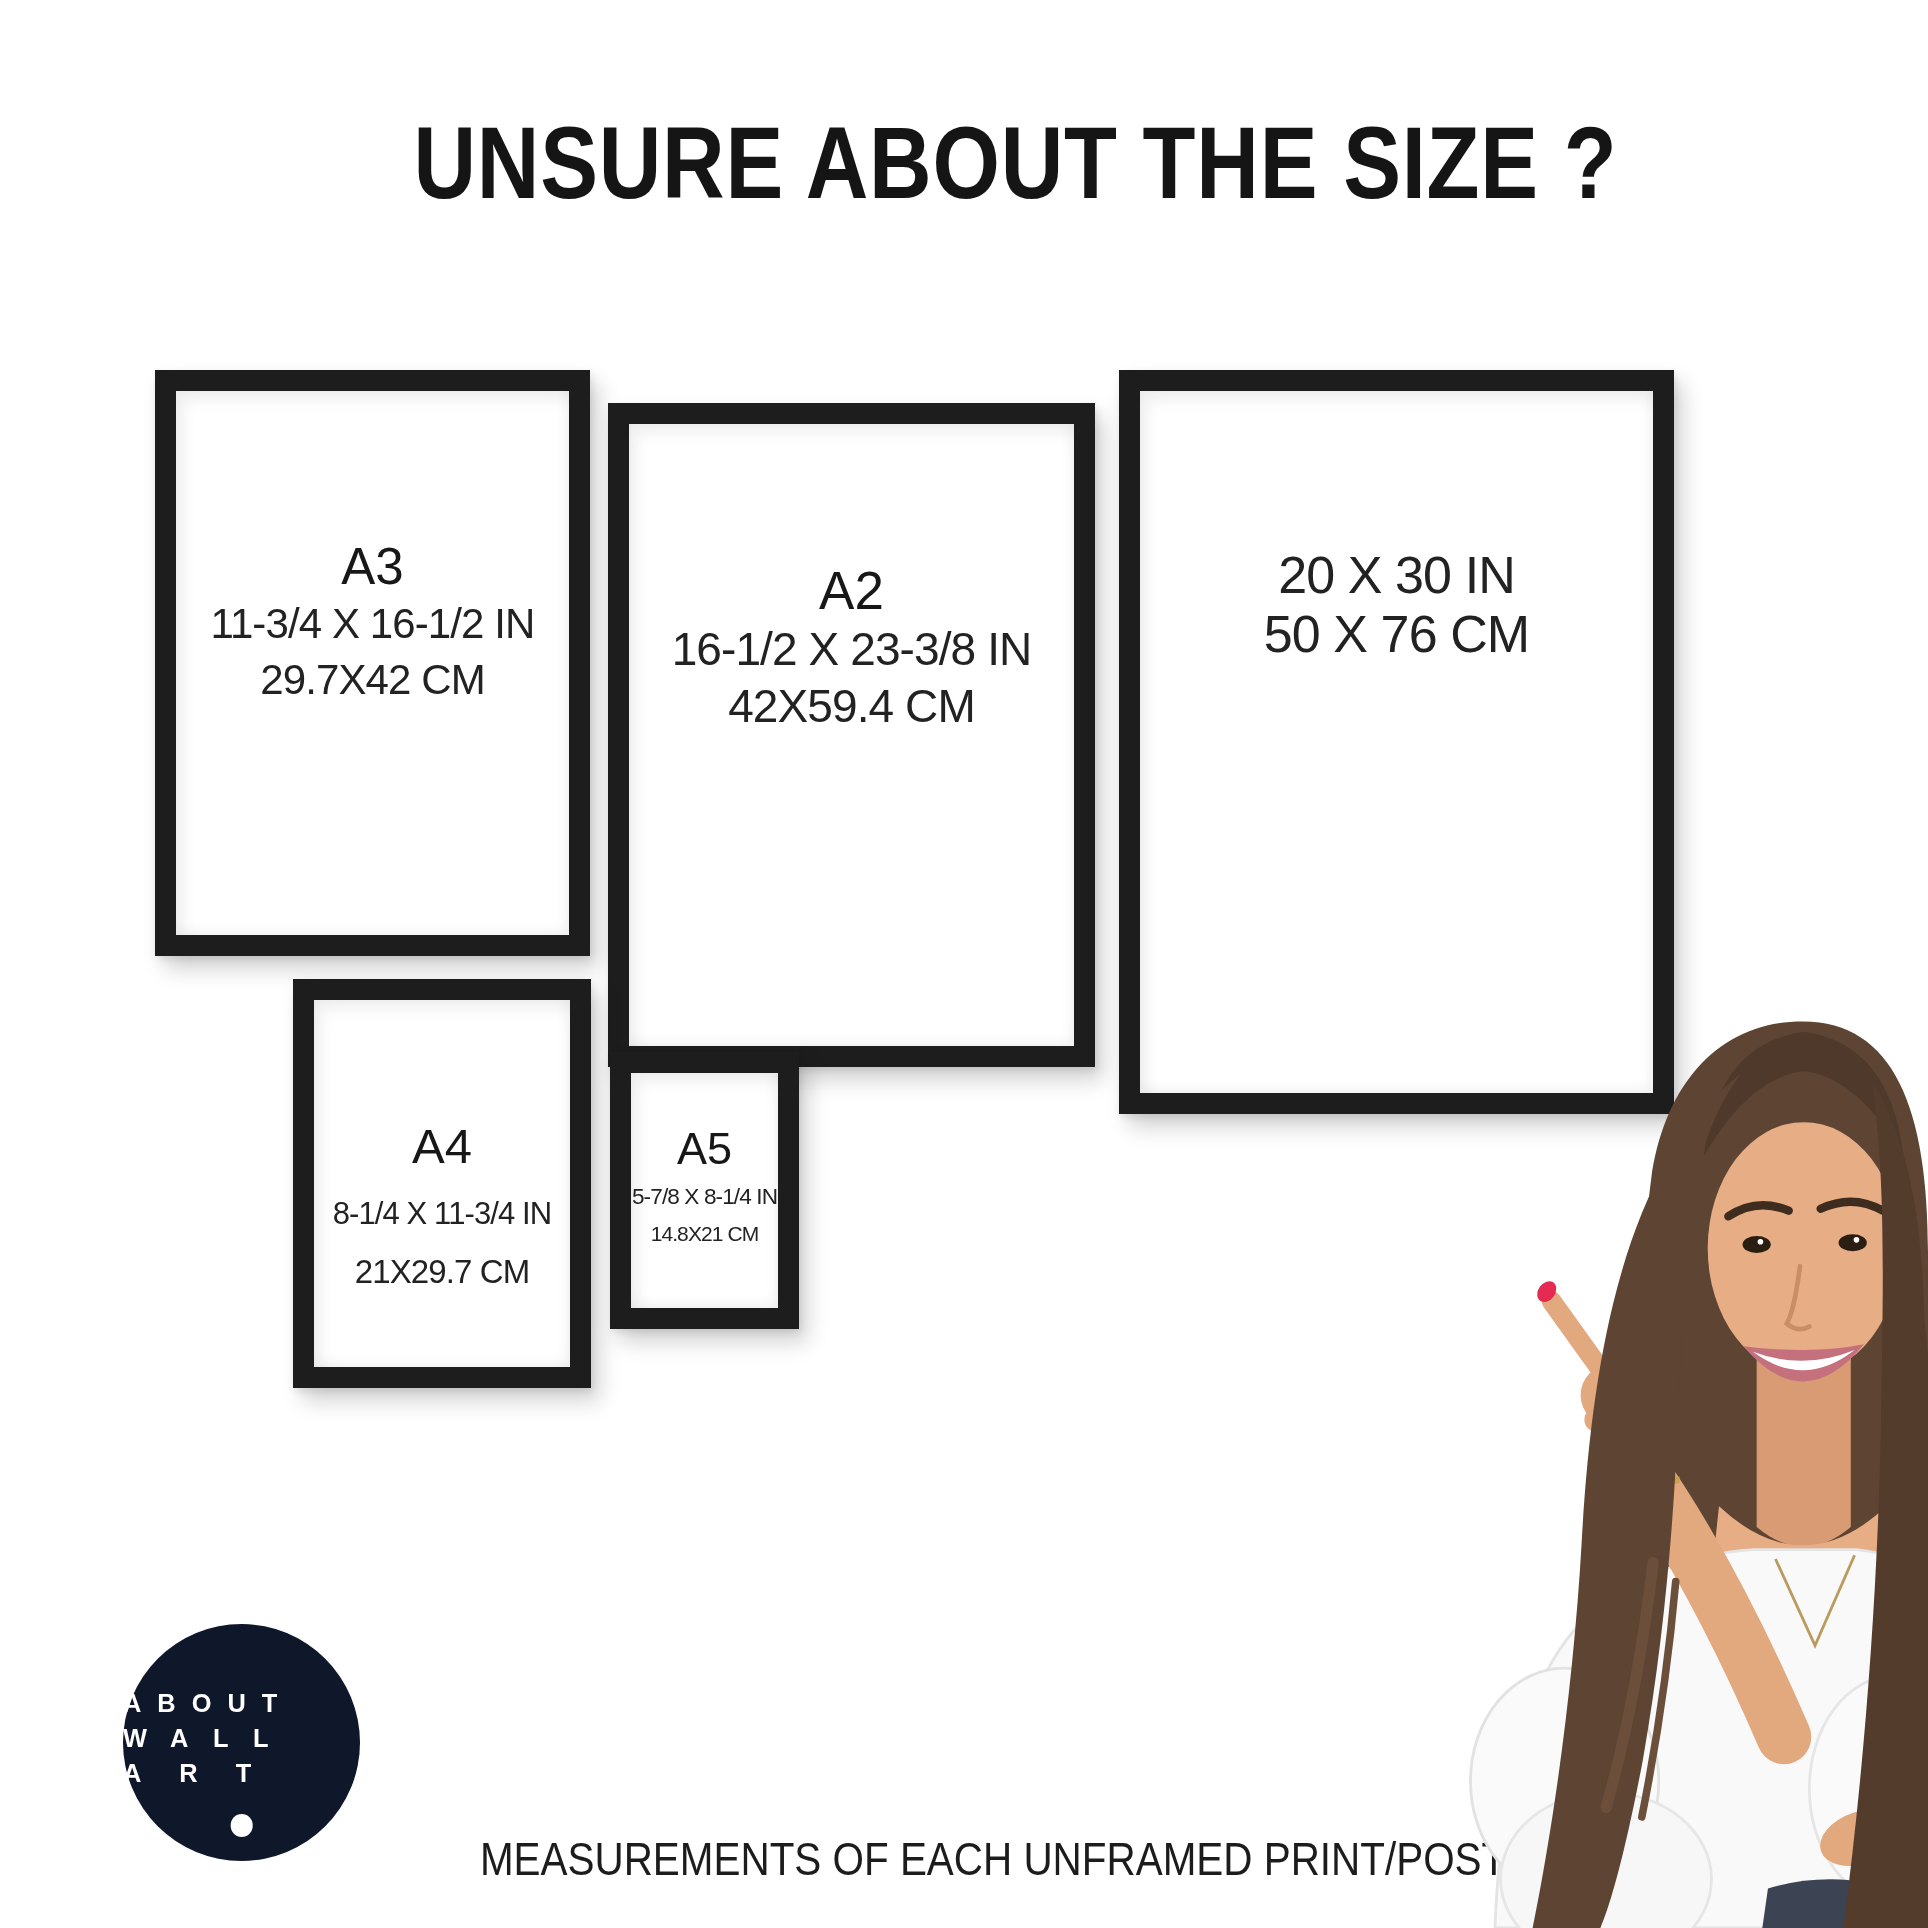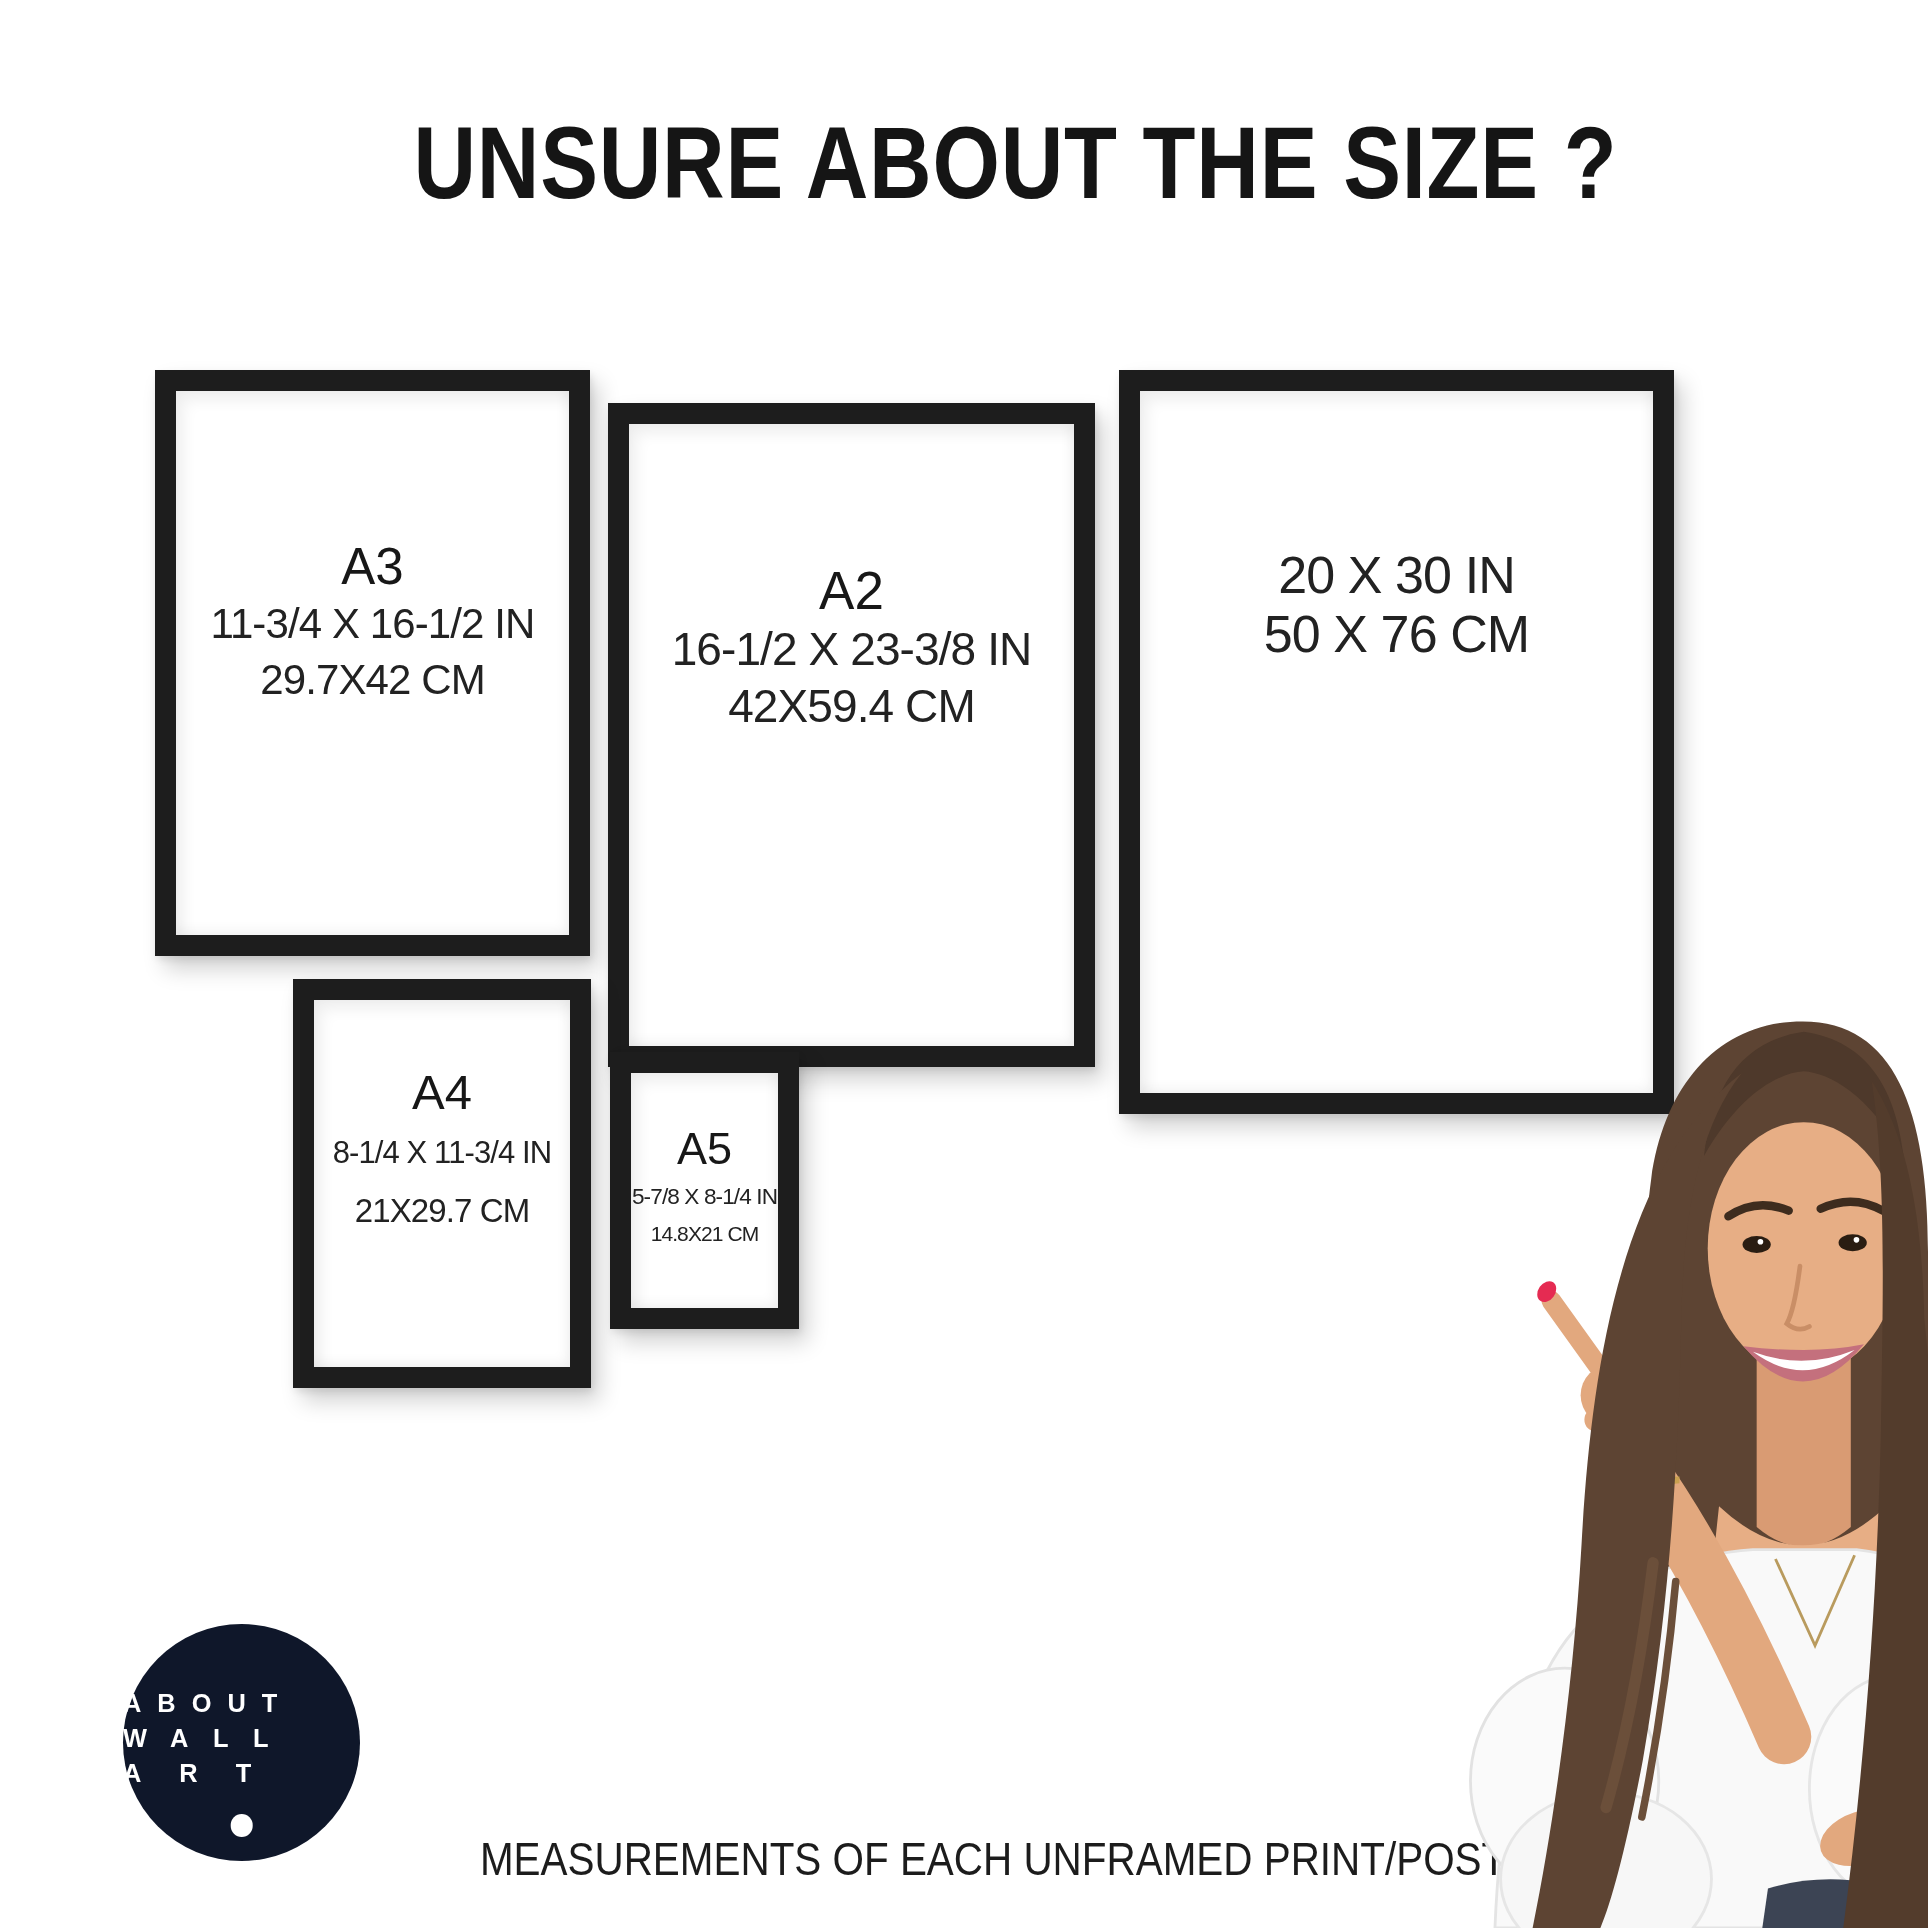--- a/index.html
+++ b/index.html
@@ -33,23 +33,23 @@
   #frame-a3 .size-label{font-size:51px;line-height:58px;}
   #frame-a3 .dim{font-size:42px;line-height:56px;}
 
   #frame-a2{left:608px;top:367px;width:487px;height:664px;padding-top:137px;margin-top:36px;}
   #frame-a2 .size-label{font-size:53px;line-height:60px;}
   #frame-a2 .dim{font-size:46px;line-height:57px;}
 
   #frame-2030{left:1119px;top:370px;width:555px;height:744px;padding-top:155px;}
   #frame-2030 .dim{font-size:52px;line-height:59px;}
 
-  #frame-a4{left:293px;top:979px;width:298px;height:409px;padding-top:64px;}
+  #frame-a4{left:293px;top:979px;width:298px;height:409px;padding-top:118px;}
   #frame-a4 .size-label{font-size:49px;line-height:56px;}
-  #frame-a4 .dim-in{font-size:31px;margin-top:15px;}
+  #frame-a4 .dim-in{font-size:31px;margin-top:22px;}
   #frame-a4 .dim-cm{font-size:33px;margin-top:21px;}
 
   #frame-a5{left:610px;top:1052px;width:189px;height:277px;padding-top:49px;}
   #frame-a5 .size-label{font-size:45px;line-height:53px;}
   #frame-a5 .dim-in{font-size:22.6px;margin-top:9.4px;}
   #frame-a5 .dim-cm{font-size:21px;margin-top:11.3px;}
 
   
   .logo-circle{
     position:absolute;left:123px;top:1624px;width:237px;height:237px;

